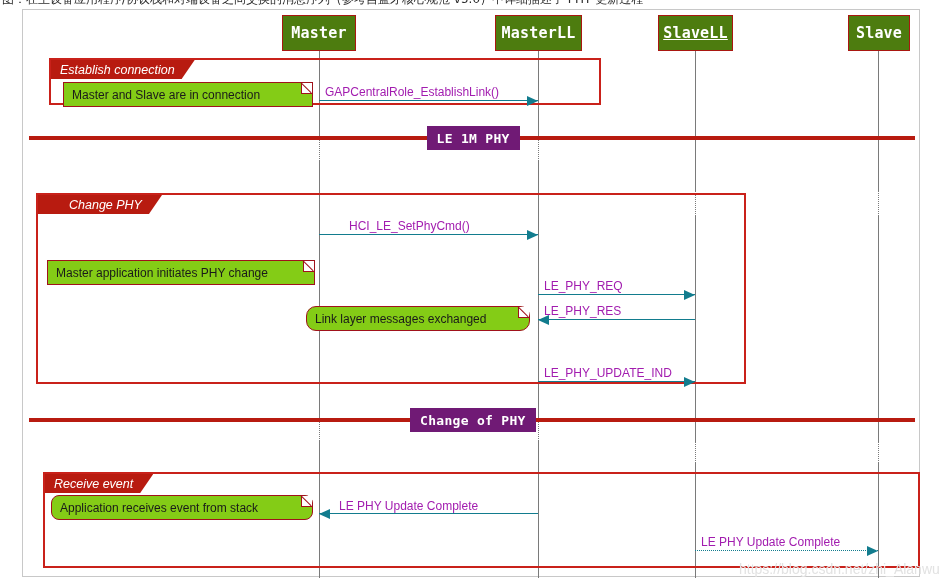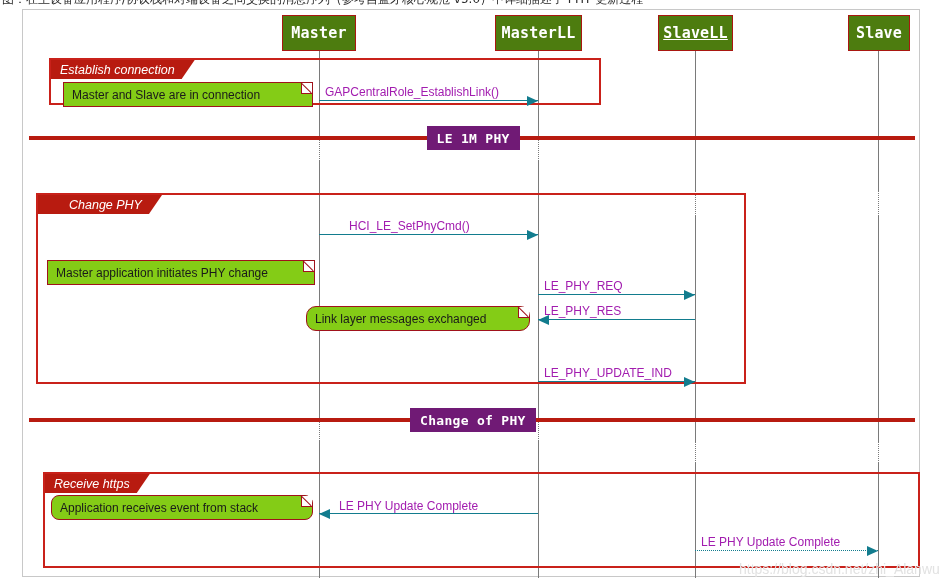--- a/index.html
+++ b/index.html
@@ -218,21 +218,21 @@
         <div class="divider-label" style="left: 403.5px; top: 116px;">LE 1M PHY</div>
         <div class="divider-line" style="left: 6px; top: 408px; width: 886px;"></div>
         <div class="divider-label" style="left: 387px; top: 398px;">Change of PHY</div>
       </div>
     <div id="groups-layer">
         <div class="group-box" style="left: 26px; top: 48px; width: 552px; height: 47px;"></div>
         <div class="group-tab" style="left: 28px; top: 50px;">Establish connection</div>
         <div class="group-box" style="left: 13px; top: 183px; width: 710px; height: 191px;"></div>
         <div class="group-tab" style="left: 15px; top: 185px; padding-left: 31px;">Change PHY</div>
         <div class="group-box" style="left: 20px; top: 462px; width: 877px; height: 96px;"></div>
-        <div class="group-tab" style="left: 22px; top: 464px;">Receive https</div>
+        <div class="group-tab" style="left: 22px; top: 464px;">Receive event</div>
       </div>
     <div id="messages-layer">
         <div class="msg-line" style="left: 296px; top: 90px; width: 219px;"></div>
         <div class="arrow-head right" style="top: 85.5px; left: 504px;"></div>
         <div class="msg-label" style="left: 302px; top: 75px;">GAPCentralRole_EstablishLink()</div>
         <div class="msg-line" style="left: 296px; top: 224px; width: 219px;"></div>
         <div class="arrow-head right" style="top: 219.5px; left: 504px;"></div>
         <div class="msg-label" style="left: 302px; top: 209px; margin-left: 24px;">HCI_LE_SetPhyCmd()</div>
         <div class="msg-line" style="left: 515px; top: 284px; width: 157px;"></div>
         <div class="arrow-head right" style="top: 279.5px; left: 661px;"></div>

